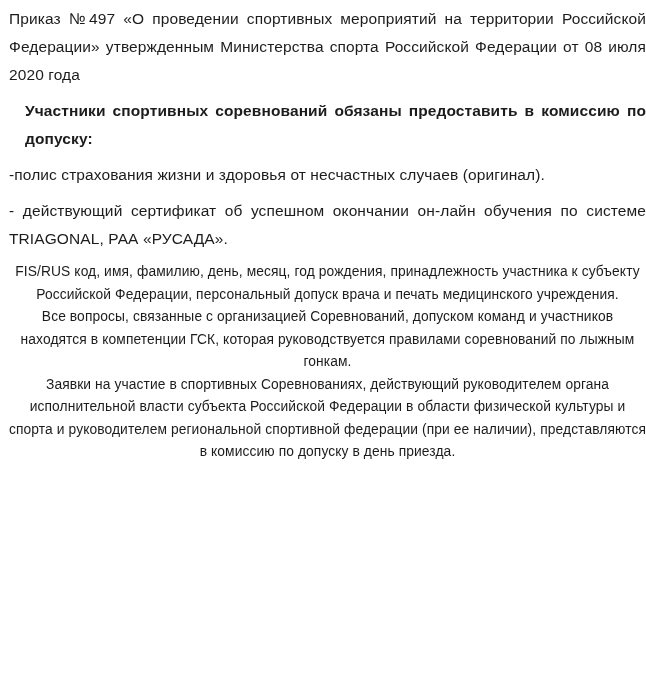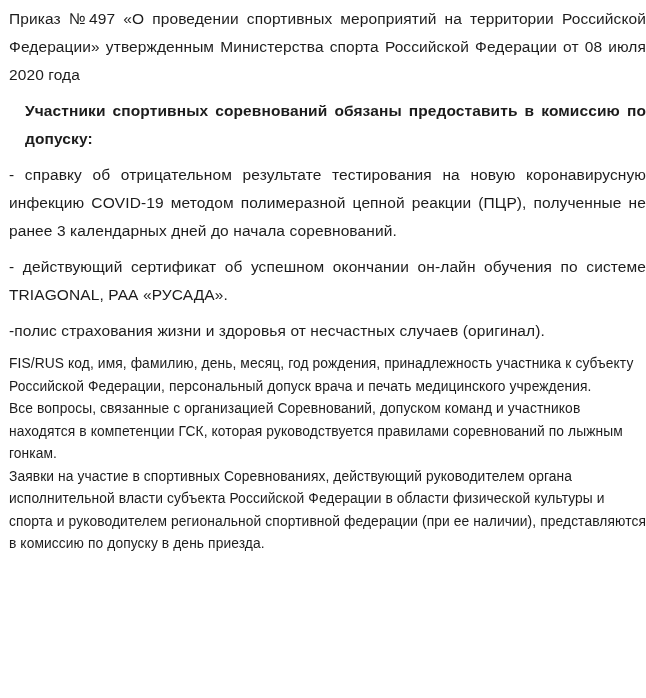--- a/index.html
+++ b/index.html
@@ -28,38 +28,37 @@
   }
   p.u.bold {
     font-weight: bold;
     margin-left: 16px;
   }
   
   .lower p {
     margin: 0;
     font-size: 13.8px;
     line-height: 22.5px;
-    text-align: left;
+    text-align: center;
     letter-spacing: 0.1px;
   }
 </style>
 </head>
 <body>
 
 <div class="doc">
 
   <p class="u">Приказ №497 «О проведении спортивных мероприятий на территории Российской Федерации» утвержденным Министерства спорта Российской Федерации от 08 июля 2020 года</p>
 
   <p class="u bold">Участники спортивных соревнований обязаны предоставить в комиссию по допуску:</p>
 
-  <p class="u">- справку об отрицательном результате тестирования на новую коронавирусную инфекцию COVID-19 методом полимеразной цепной реакции (ПЦР), полученные не ранее 3 календарных дней до начала соревнований.</p>
+
+  <p class="u">-полис страхования жизни и здоровья от несчастных случаев (оригинал).</p>
 
   <p class="u">- действующий сертификат об успешном окончании он-лайн обучения по системе TRIAGONAL, РАА «РУСАДА».</p>
-
-  <p class="u">-полис страхования жизни и здоровья от несчастных случаев (оригинал).</p>
 
 
   <div class="lower">
     <p>FIS/RUS код, имя, фамилию, день, месяц, год рождения, принадлежность участника к субъекту Российской Федерации, персональный допуск врача и печать медицинского учреждения.</p>
     <p>Все вопросы, связанные с организацией Соревнований, допуском команд и участников находятся в компетенции ГСК, которая руководствуется  правилами соревнований по лыжным гонкам.</p>
     <p>Заявки на участие в спортивных Соревнованиях, действующий руководителем органа исполнительной власти субъекта Российской Федерации в области физической культуры и спорта и руководителем  региональной спортивной федерации (при ее наличии), представляются в комиссию по допуску  в день приезда.</p>
   </div>
 
 </div>
 

